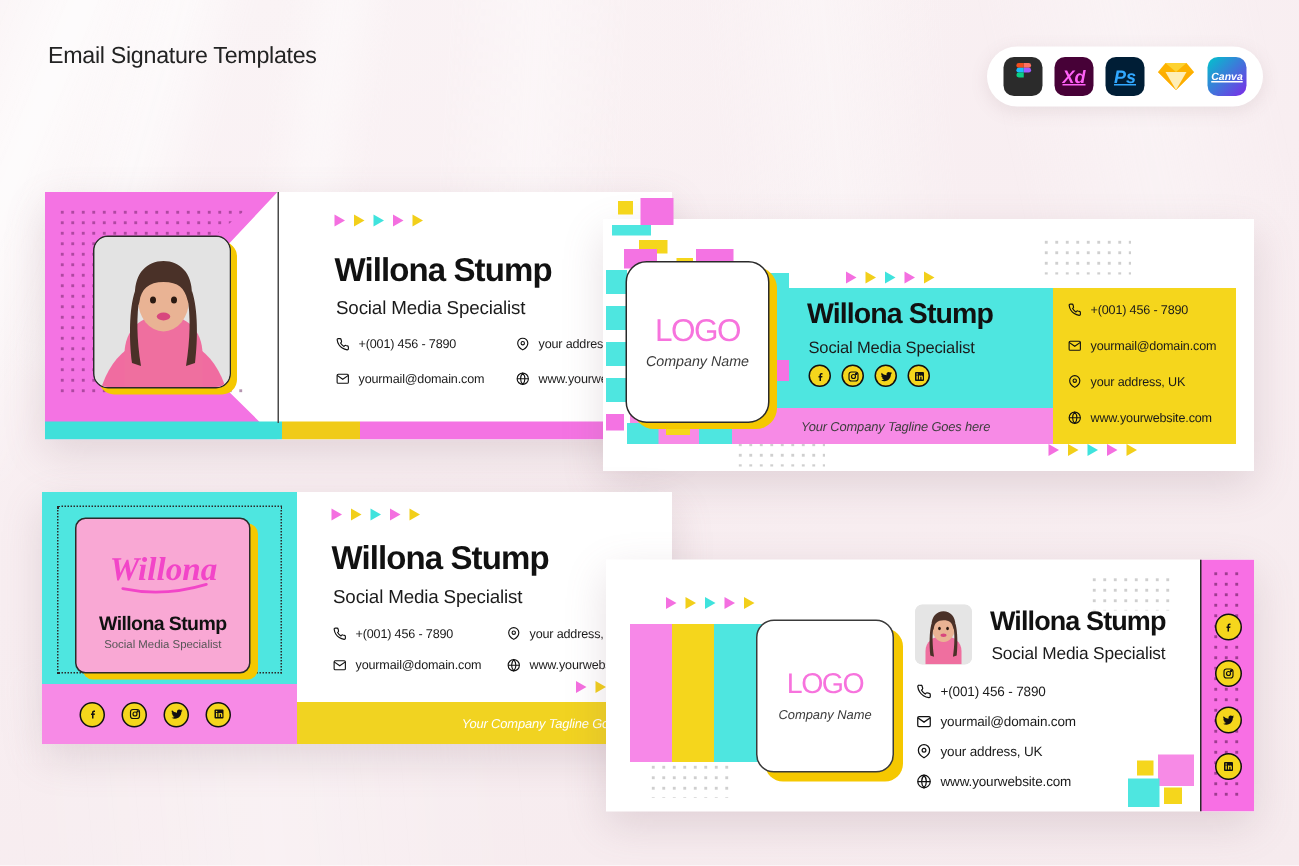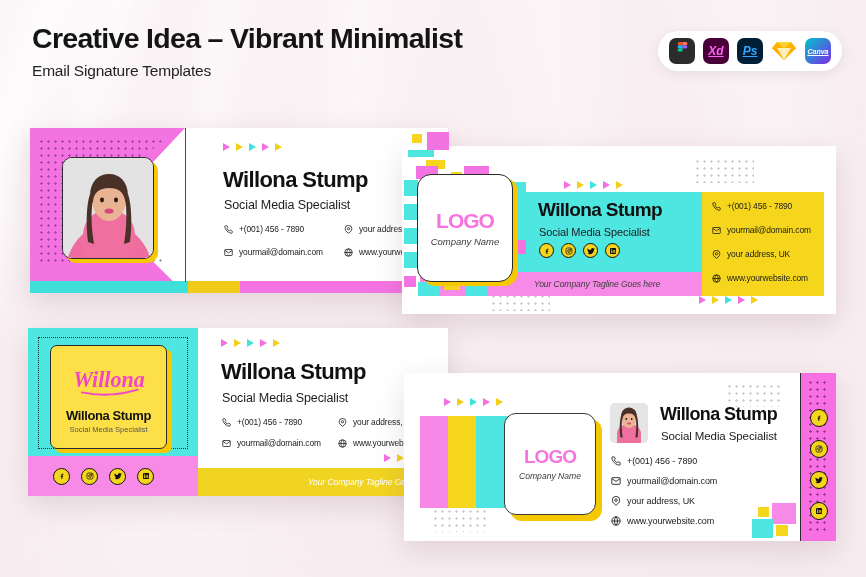--- a/index.html
+++ b/index.html
@@ -64,40 +64,39 @@
   .nm { font-size:22px; font-weight:700; color:#111; letter-spacing:-0.6px; white-space:nowrap;}
   .rl { font-size:12.5px; color:#1b1b1b; letter-spacing:-0.1px; margin-top:2px; white-space:nowrap;}
 
   .ci { display:flex; align-items:center; gap:6px; font-size:8.4px; color:#1a1a1a; white-space:nowrap; letter-spacing:-.1px;}
   .ci svg { flex:none; }
 
   .soc { width:15px; height:15px; border-radius:50%; background:#f5d61c; border:1.4px solid #111;
          display:flex; align-items:center; justify-content:center; }
   .soc svg { width:8px; height:8px; }
 
-  .logo-word { font-size:21px; font-weight:700; color:#f773dd; letter-spacing:-1px; line-height:1; }
+  .logo-word { font-size:21px; font-weight:400; color:#f773dd; letter-spacing:-1px; line-height:1; }
   .logo-sub { font-size:9.5px; font-style:italic; color:#3a3a3a; margin-top:5px; }
 
   .tagline { font-size:8.6px; font-style:italic; letter-spacing:-.1px; }
 </style>
 </head>
 <body>
 
 <div class="bg-drape">
   <i class="d1"></i>
     <i class="d2"></i>
     <i class="d3"></i>
     <i class="d4"></i>
     <i class="d5"></i>
     <i class="d6"></i>
     <i class="d7"></i>
 </div>
 
 <div class="header">
-  <div class="title">Creative Idea – Vibrant Minimalist</div>
   <div class="subtitle">Email Signature Templates</div>
 </div>
 
 <div class="app-pill">
   <div class="app-ic ic-figma">
     <svg width="13" height="19" viewBox="0 0 13 19">
       <path d="M3.2 0h3.3v3.2H3.2a1.6 1.6 0 010-3.2z" fill="#f24e1e"></path>
       <path d="M6.5 0h3.3a1.6 1.6 0 010 3.2H6.5z" fill="#ff7262"></path>
       <path d="M6.5 3.2h3.3a1.6 1.6 0 010 3.2H6.5z" fill="#a259ff"></path>
       <path d="M3.2 3.2h3.3v3.2H3.2a1.6 1.6 0 010-3.2z" fill="#1abcfe"></path>
@@ -303,21 +302,21 @@
     <div class="logo-word">LOGO</div>
     <div class="logo-sub">Company Name</div>
   </div>
 </div>
 
 <div class="card" style="left:28px; top:328px; width:420px; height:168px;">
 
   <div style="position:absolute; left:0; top:0; width:170px; height:128px; background:#4ee6e0;"></div>
   <div style="position:absolute; left:10px; top:9px; width:150px; height:112px; border:1.6px dotted #2b2b2b;"></div>
   <div style="position:absolute; left:27px; top:21px; width:117px; height:104px; background:#f5c800; border-radius:7px;"></div>
-  <div style="position:absolute; left:22px; top:17px; width:117px; height:104px; background:#fde047; border:1.4px solid #2b2b2b; border-radius:7px;
+  <div style="position:absolute; left:22px; top:17px; width:117px; height:104px; background:#f9a8d4; border:1.4px solid #2b2b2b; border-radius:7px;
               display:flex; flex-direction:column; align-items:center; justify-content:center;">
     <svg width="86" height="40" viewBox="0 0 120 56">
       <text x="60" y="36" text-anchor="middle" font-family="'Liberation Serif', serif" font-style="italic" font-size="31" font-weight="700" fill="#f245c8">Willona</text>
       <path d="M22 44 Q60 52 100 40" stroke="#f245c8" stroke-width="2.6" fill="none" stroke-linecap="round"></path>
     </svg>
     <div style="font-size:13px; font-weight:700; color:#111; margin-top:7px; letter-spacing:-.4px;">Willona Stump</div>
     <div style="font-size:7.6px; color:#555; margin-top:2px;">Social Media Specialist</div>
   </div>
 
   <div style="position:absolute; left:0; top:128px; width:170px; height:40px; background:#f78ae6; display:flex; align-items:center; gap:11px; padding-left:25px;">

